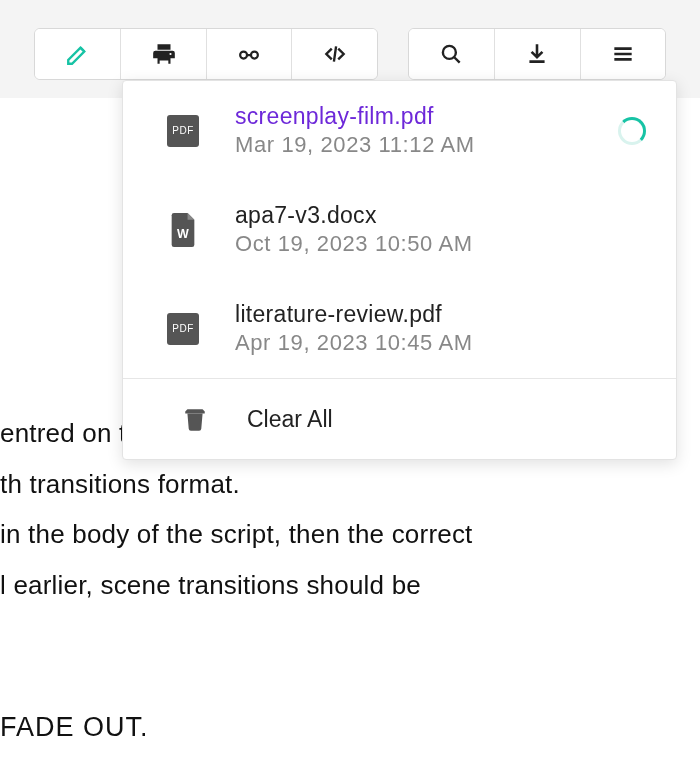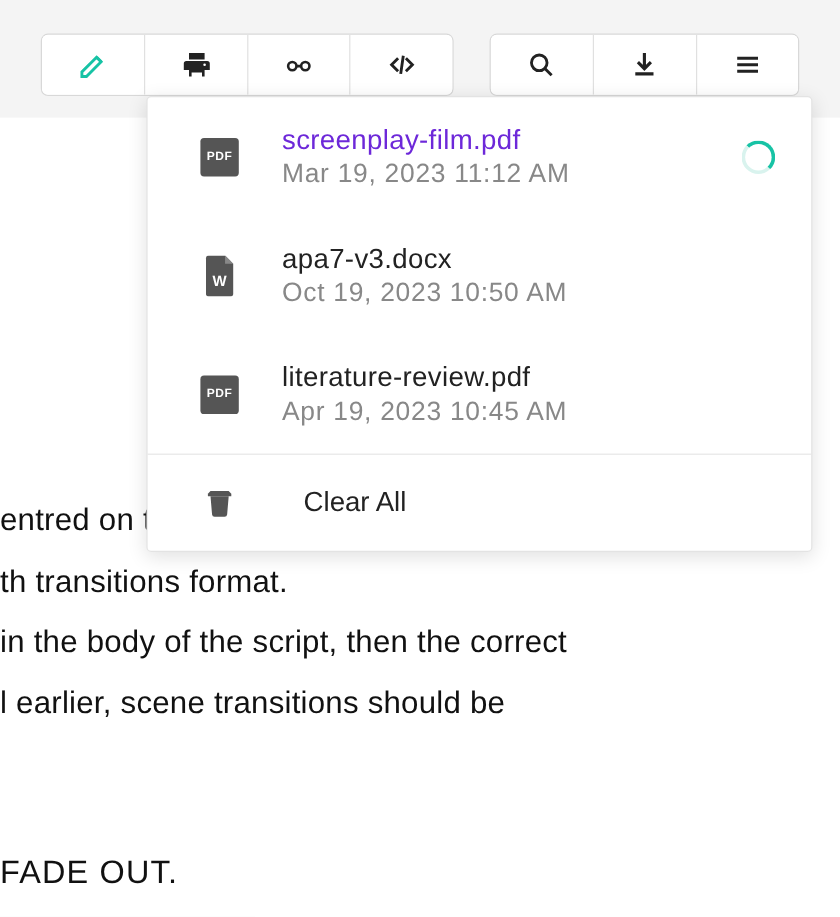--- a/index.html
+++ b/index.html
@@ -102,34 +102,35 @@
     height: 28px;
     border: 3px solid #d9f3ee;
     border-top-color: #17c3a5;
     border-right-color: #17c3a5;
     border-radius: 50%;
     margin-right: 6px;
   }
   .dl-sep { border: none; border-top: 1px solid #e6e6e6; margin: 0; }
   .clear-row {
     display: flex;
-    align-items: flex-start;
+    align-items: center;
     padding: 26px 24px 26px 42px;
-    gap: 52px;
+    gap: 34px;
     cursor: pointer;
+    margin-left: 12px;
   }
   .clear-row .file-icon { width: 36px; display:flex; justify-content:center;}
   .clear-label { font-size: 23px; color: #222; }
 
   
   .pdf-badge {
     width: 32px; height: 32px;
     background: #555; color: #fff;
     border-radius: 3px;
-    font-size: 10px; font-weight: 700;
+    font-size: 10px; font-weight: 400;
     display: flex; align-items: center; justify-content: center;
     letter-spacing: 0.5px;
   }
 </style>
 </head>
 <body>
 
 <div class="toolbar">
   <div class="btn-group">
     <button class="tb-btn">

